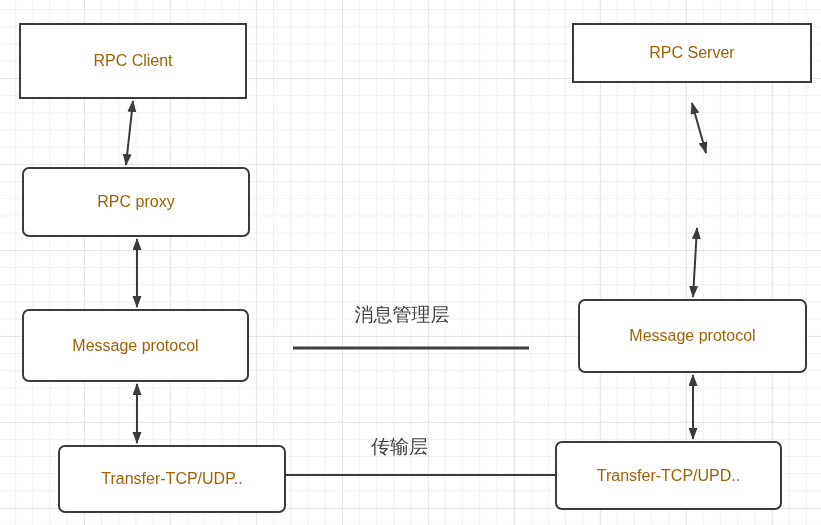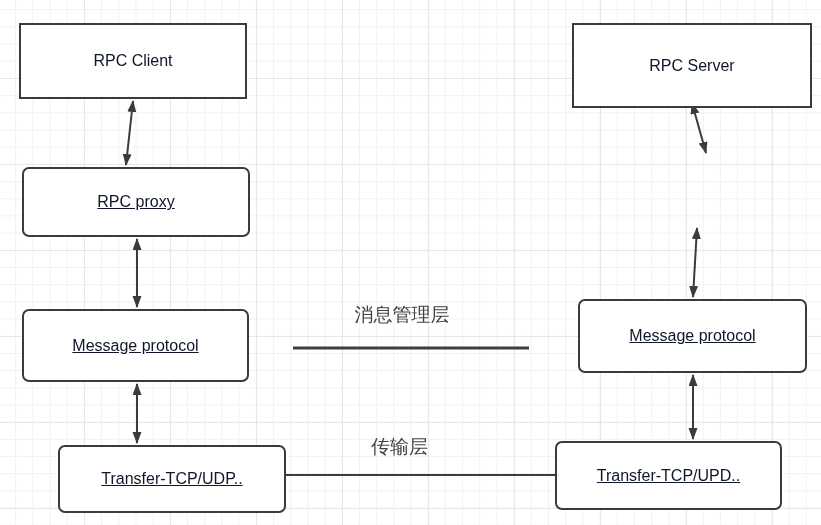--- a/index.html
+++ b/index.html
@@ -22,33 +22,33 @@
     background-position: -6px -8px, -2px 0, -6px -8px, -2px 0;
   }
   .node {
     position: absolute;
     box-sizing: border-box;
     background: #ffffff;
     border: 2px solid #3b3b3b;
     display: flex;
     align-items: center;
     justify-content: center;
-    color: #0f172a;
+    color: #a16207;
     font-size: 16px;
     line-height: 1.2;
     text-align: center;
     cursor: default;
   }
-  .rounded { border-radius: 7px; text-decoration: underline; }
+  .rounded { border-radius: 7px; }
 
   #node-rpc-client            { left: 19px;  top: 23px;  width: 228px; height: 76px; }
   #node-rpc-proxy             { left: 22px;  top: 167px; width: 228px; height: 70px; }
   #node-message-protocol-left { left: 22px;  top: 309px; width: 227px; height: 73px; }
   #node-transfer-left         { left: 22px;  top: 445px; width: 228px; height: 68px; margin-left: 36px; }
-  #node-rpc-server            { left: 572px; top: 23px;  width: 240px; height: 85px; }
+  #node-rpc-server            { left: 572px; top: 23px;  width: 240px; height: 60px; }
   #node-rpc-processor         { left: 572px; top: 155px; width: 240px; height: 71px; }
   #node-message-protocol-right{ left: 578px; top: 299px; width: 229px; height: 74px; }
   #node-transfer-right        { left: 555px; top: 441px; width: 227px; height: 69px; }
 
   .layer-label {
     position: absolute;
     color: #3f3f3f;
     font-size: 19px;
     text-align: center;
     white-space: nowrap;

